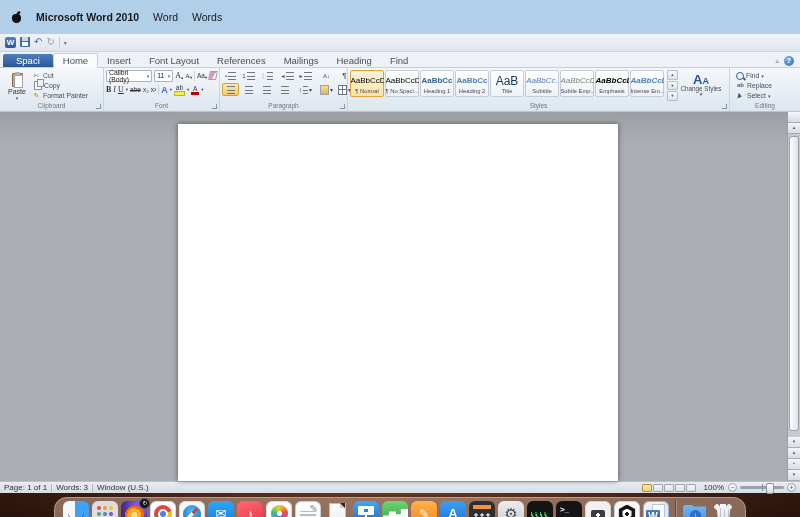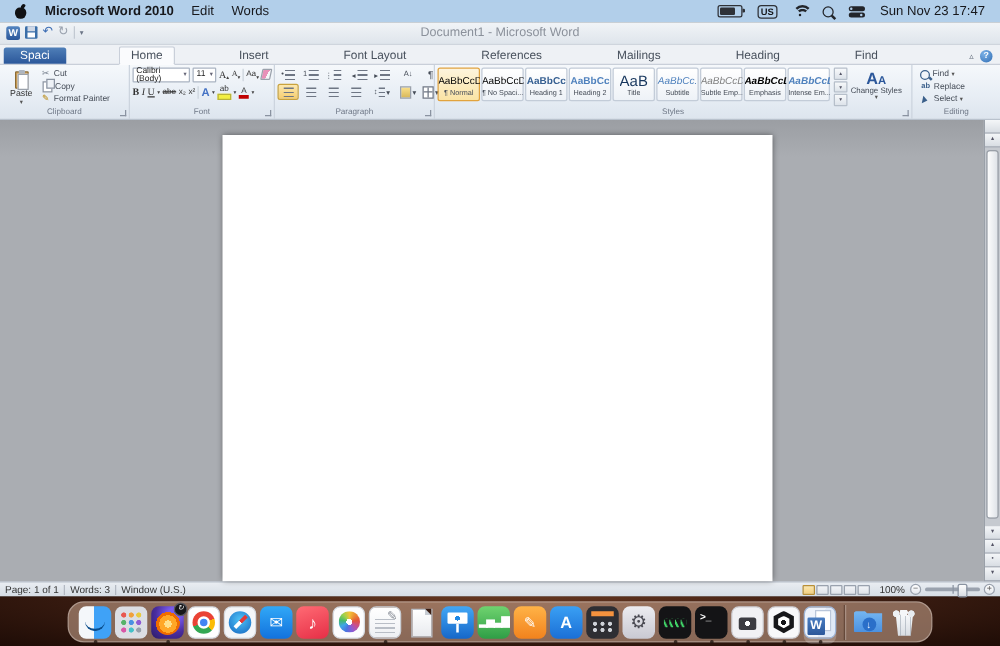--- a/index.html
+++ b/index.html
@@ -1,20 +1,20 @@
 <!DOCTYPE html>
 <html><head>
 <meta charset="utf-8">
 <style>
   html,body{margin:0;padding:0;background:#000;}
   .screen{position:relative;width:800px;height:517px;overflow:hidden;
     font-family:"Liberation Sans",sans-serif;-webkit-font-smoothing:antialiased;}
 
   
-  .menubar{height:18px;background:#b2cfea;display:flex;align-items:center;
+  .menubar{height:34px;background:#b2cfea;display:flex;align-items:center;
     justify-content:space-between;padding:0 12px;font-size:10.5px;color:#17181c;}
   .mb-left,.mb-right{display:flex;align-items:center;}
   .mb-left>*{margin-right:14px;}
   .mb-right>*{margin-left:12px;}
   .apl{width:10px;height:12px;position:relative;display:inline-block;}
   .apl::before{content:"";position:absolute;left:0;right:1px;top:3px;bottom:0;background:#101114;border-radius:42% 42% 48% 48%;}
   .apl::after{content:"";position:absolute;top:0;left:5px;width:3px;height:4px;background:#101114;border-radius:70% 30% 70% 30%;transform:rotate(28deg);}
   .mb-app{font-weight:700;}
   .bat{width:18px;height:8px;border:1px solid #2e3137;border-radius:2px;position:relative;display:inline-block;}
   .bat::before{content:"";position:absolute;left:1px;top:1px;bottom:1px;width:12px;background:#2e3137;border-radius:1px;}
@@ -38,21 +38,21 @@
   .qat{display:flex;align-items:center;gap:4px;padding-left:5px;font-size:9px;color:#5a6a80;}
   .wicon{width:11px;height:11px;background:linear-gradient(#5585c0,#2b579a);border-radius:2px;color:#fff;font:700 8px/11px "Liberation Sans",sans-serif;text-align:center;}
   .sv{width:10px;height:10px;background:#3a6ea8;border-radius:1px;position:relative;}
   .sv::before{content:"";position:absolute;left:2px;top:0;right:2px;height:4px;background:#cfd8e6;}
   .sv::after{content:"";position:absolute;left:2px;bottom:1px;right:2px;height:4px;background:#fff;}
   .qundo{color:#3f6fb5;font-size:10px;line-height:10px;} .qredo{color:#9aa2ae;font-size:10px;line-height:10px;}
   .qsep{width:1px;height:10px;background:#c2c9d2;} .qcaret{font-size:6px;color:#6b7586;}
   .wtitle{position:absolute;left:0;right:0;text-align:center;font-size:10px;color:#8b919b;pointer-events:none;}
 
   .tabrow{height:15px;background:#eef1f5;display:flex;align-items:flex-end;font-size:9.5px;color:#47505c;border-bottom:1px solid #c9cfd9;}
-  .tab{padding:1px 9px 1px;cursor:default;margin-left:42px;}
+  .tab{padding:1px 9px 1px;cursor:default;}
   .tab.file{background:linear-gradient(#4f7fb8,#2b579a);color:#fff;border-radius:2px 2px 0 0;margin-left:3px;padding:1px 13px;}
   .tab.active{background:#fafbfd;border:1px solid #c9cfd9;border-bottom:1px solid #fafbfd;border-radius:2px 2px 0 0;margin-bottom:-1px;}
   .tab-spacer{flex:1;}
   .rib-min{font-size:7px;color:#66707e;margin:0 5px 2px 0;}
   .rib-help{width:10px;height:10px;border-radius:50%;background:radial-gradient(circle at 35% 30%,#7db3e8,#2f6cb3);color:#fff;font:700 7px/10px "Liberation Sans",sans-serif;text-align:center;margin:0 6px 1px 0;}
 
   
   .ribbon{height:44px;background:linear-gradient(#f5f8fb,#e8eef5 55%,#dde5ee);border-bottom:1px solid #b9c2cd;display:flex;}
   .rgroup{display:flex;flex-direction:column;border-right:1px solid #ccd4de;box-sizing:border-box;}
   .rg-body{flex:1;display:flex;padding:2px 2px 0;}
@@ -228,50 +228,36 @@
 </style>
 </head>
 <body>
 
 <div class="screen">
 
   <div class="menubar">
     <div class="mb-left">
       <span class="apl"></span>
       <span class="mb-app">Microsoft Word 2010</span>
-      <span class="mb-item">Edit</span>
+      <span class="mb-item">Word</span>
       <span class="mb-item">Words</span>
-    </div>
-    <div class="mb-right">
-      <span class="bat"></span>
-      <span class="inputsrc">US</span>
-      <span class="wifi">
-          <i></i>
-        </span>
-      <span class="mag"></span>
-      <span class="cc">
-          <i></i>
-          <i></i>
-        </span>
-      <span class="clock">Sun Nov 23 17:47</span>
     </div>
   </div>
 
   <div class="window">
 
     <div class="titlebar">
       <div class="qat">
         <span class="wicon">W</span>
         <span class="sv"></span>
         <span class="qundo">↶</span>
         <span class="qredo">↻</span>
         <span class="qsep"></span>
         <span class="qcaret">▾</span>
       </div>
-      <div class="wtitle">Document1  -  Microsoft Word</div>
     </div>
 
     <div class="tabrow">
       <span class="tab file">Spaci</span>
       <span class="tab active">Home</span>
       <span class="tab">Insert</span>
       <span class="tab">Font Layout</span>
       <span class="tab">References</span>
       <span class="tab">Mailings</span>
       <span class="tab">Heading</span>

